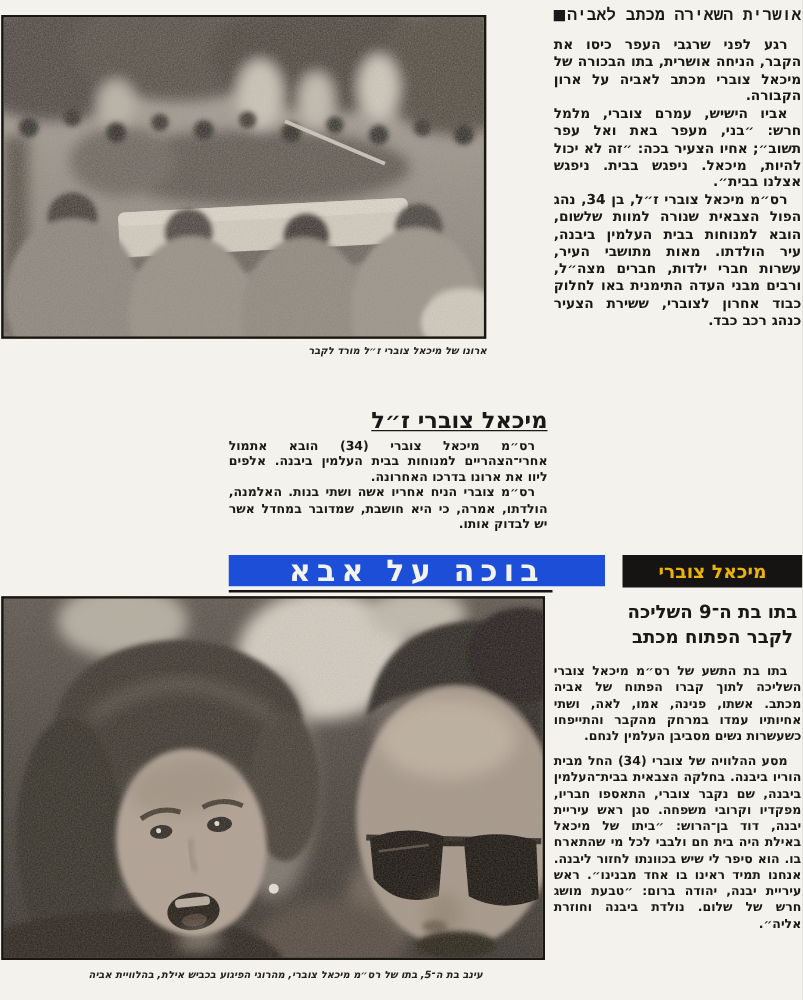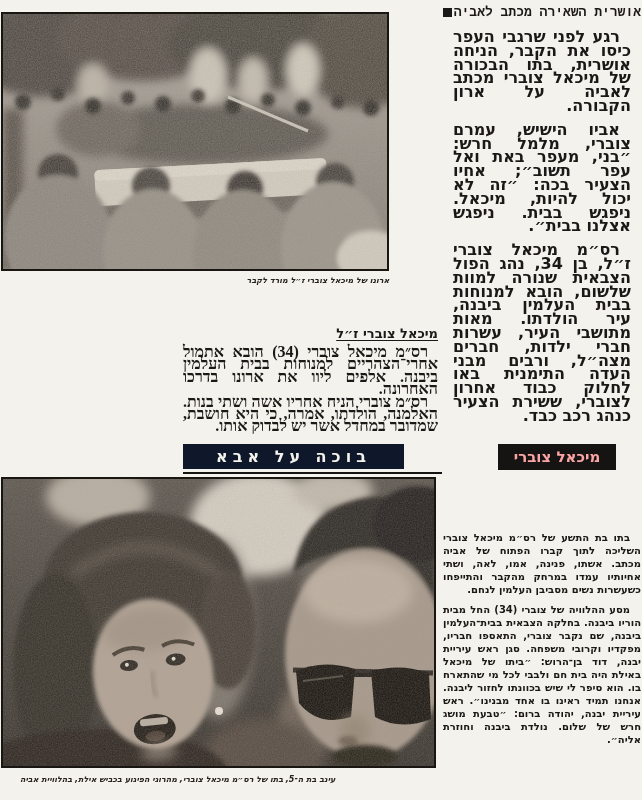--- a/index.html
+++ b/index.html
@@ -4,38 +4,38 @@
 <style>
   html,body{margin:0;padding:0;background:#d8d6d0;}
   .page{position:relative;width:642px;height:800px;background:#f4f2ec;overflow:hidden;
         font-family:"DejaVu Sans",sans-serif;color:#1b1917;direction:rtl;}
   .photo{position:absolute;border:2px solid #191611;box-sizing:border-box;background:#8d877f;}
   .photo svg{display:block;width:100%;height:100%;}
   #photo1{left:1px;top:12px;width:388px;height:259px;}
   #photo2{left:1px;top:477px;width:435px;height:291px;}
   .cap{position:absolute;font-size:8px;font-weight:bold;font-style:italic;color:#26221e;direction:rtl;}
   #cap1{left:238px;top:276px;width:160px;text-align:center;}
-  #cap2{left:20px;top:775px;width:417px;text-align:left;}
+  #cap2{left:20px;top:775px;width:417px;text-align:center;}
   .top-article{position:absolute;left:443px;top:5px;width:198px;}
   .headline1{display:flex;justify-content:space-between;align-items:center;
              font-weight:bold;font-size:13px;margin-bottom:9px;font-family:Liberation Mono, monospace;}
   .sq{width:9px;height:9px;background:#1b1917;flex:0 0 auto;}
-  .top-article p{margin:10px;font-size:16px;line-height:13.8px;font-weight:bold;
+  .top-article p{margin:0;font-size:11px;line-height:13.8px;font-weight:bold;
                  text-align:justify;text-indent:11px;}
   .mid-article{position:absolute;left:183px;top:326px;width:255px;}
-  .headline2{font-size:13px;font-weight:bold;margin:0 0 5px 0;text-align:right;
+  .headline2{font-size:18px;font-weight:bold;margin:0 0 5px 0;text-align:right;
              text-decoration:underline;text-underline-offset:2px;}
-  .mid-article p{margin:0;font-size:16px;line-height:12.4px;font-weight:bold;
-                 text-align:justify;text-indent:10px;font-family:Liberation Serif, serif;}
-  .bar{position:absolute;left:183px;top:444px;width:221px;height:25px;background:#0f172a;
+  .mid-article p{margin:0;font-size:10px;line-height:12.4px;font-weight:bold;
+                 text-align:justify;text-indent:10px;}
+  .bar{position:absolute;left:183px;top:444px;width:301px;height:25px;background:#1d4ed8;
        color:#f4f2ec;display:flex;align-items:center;justify-content:center;
-       font-size:16px;font-weight:bold;letter-spacing:5px;}
+       font-size:24px;font-weight:bold;letter-spacing:5px;}
   .bar-rule{position:absolute;left:183px;top:472px;width:259px;height:2px;background:#161412;}
-  .kicker{position:absolute;left:498px;top:444px;width:118px;height:26px;background:#161412;
-          color:#fca5a5;display:flex;align-items:center;justify-content:center;
+  .kicker{position:absolute;left:498px;top:444px;width:144px;height:26px;background:#161412;
+          color:#eab308;display:flex;align-items:center;justify-content:center;
           font-size:15px;font-weight:bold;}
   .subhead{position:absolute;left:498px;top:480px;width:144px;text-align:center;
            font-size:14.5px;line-height:20px;font-weight:bold;}
   .bottom-article{position:absolute;left:443px;top:531px;width:198px;}
   .bottom-article p{margin:0 0 7px 0;font-size:10px;line-height:13px;font-weight:bold;
                     text-align:justify;text-indent:11px;}
 </style>
 </head>
 <body>
 
@@ -123,20 +123,24 @@
   <div class="mid-article">
     <div class="headline2">מיכאל צוברי ז״ל</div>
     <p>רס״מ מיכאל צוברי (34) הובא אתמול אחרי־הצהריים למנוחות בבית העלמין ביבנה. אלפים ליוו את ארונו בדרכו האחרונה.</p>
     <p>רס״מ צוברי הניח אחריו אשה ושתי בנות. האלמנה, הולדתו, אמרה, כי היא חושבת, שמדובר במחדל אשר יש לבדוק אותו.</p>
   </div>
 
   <div class="bar">בוכה על אבא</div>
   <div class="bar-rule"></div>
   <div class="kicker">מיכאל צוברי</div>
 
+  <div class="subhead">
+    <div>בתו בת ה־9 השליכה</div>
+    <div>לקבר הפתוח מכתב</div>
+  </div>
   <div class="bottom-article">
     <p>בתו בת התשע של רס״מ מיכאל צוברי השליכה לתוך קברו הפתוח של אביה מכתב. אשתו, פנינה, אמו, לאה, ושתי אחיותיו עמדו במרחק מהקבר והתייפחו כשעשרות נשים מסביבן העלמין לנחם.</p>
     <p>מסע ההלוויה של צוברי (34) החל מבית הוריו ביבנה. בחלקה הצבאית בבית־העלמין ביבנה, שם נקבר צוברי, התאספו חבריו, מפקדיו וקרובי משפחה. סגן ראש עיריית יבנה, דוד בן־הרוש: ״ביתו של מיכאל באילת היה בית חם ולבבי לכל מי שהתארח בו. הוא סיפר לי שיש בכוונתו לחזור ליבנה. אנחנו תמיד ראינו בו אחד מבנינו״. ראש עיריית יבנה, יהודה ברום: ״טבעת מושג חרש של שלום. נולדת ביבנה וחוזרת אליה״.</p>
   </div>
 
   <div class="photo" id="photo2">
     <svg viewBox="0 0 431 287" preserveAspectRatio="none">
       <defs>
         <linearGradient id="pg2" x1="0" y1="0" x2="0" y2="1">
           <stop offset="0" stop-color="#5b554e"></stop>

